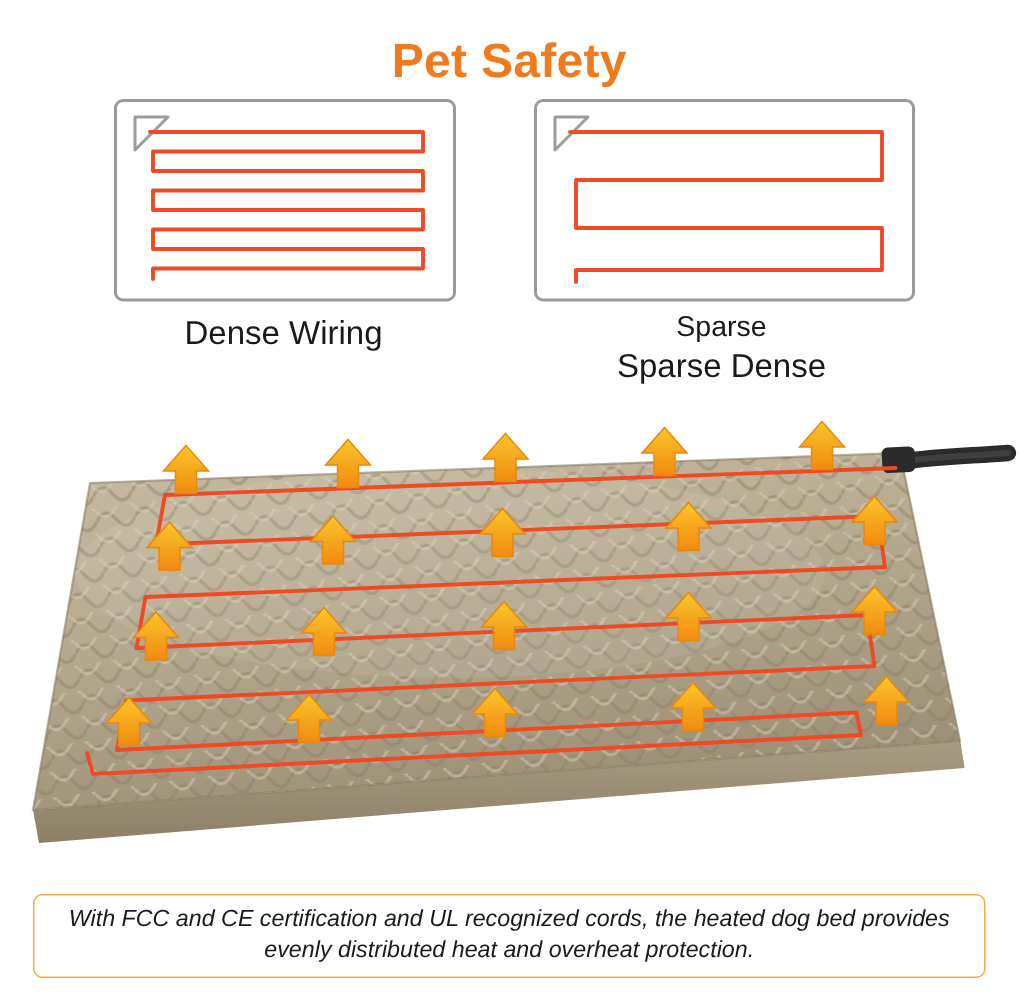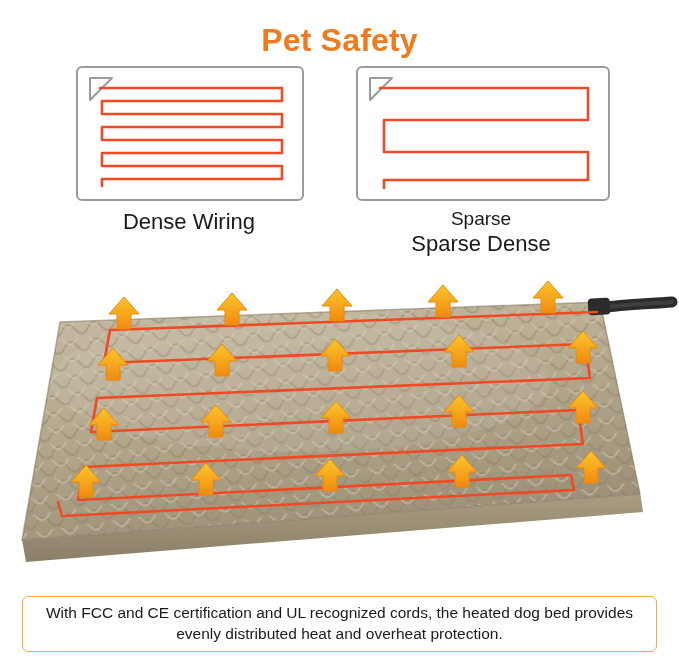--- a/index.html
+++ b/index.html
@@ -84,20 +84,21 @@
     align-items: center;
     justify-content: center;
     padding: 0 12px;
   }
   #footer-note p {
     margin: 0;
     font-size: 15.5px;
     line-height: 1.35;
     color: #1a1a1a;
     text-align: center;
+    font-style: italic;
   }
 </style>
 </head>
 <body>
 
 <div id="page-title">Pet Safety</div>
 
 <div class="panel" id="panel-left">
   <svg class="panel-svg" width="224" height="131" viewBox="0 0 224 131">
 

